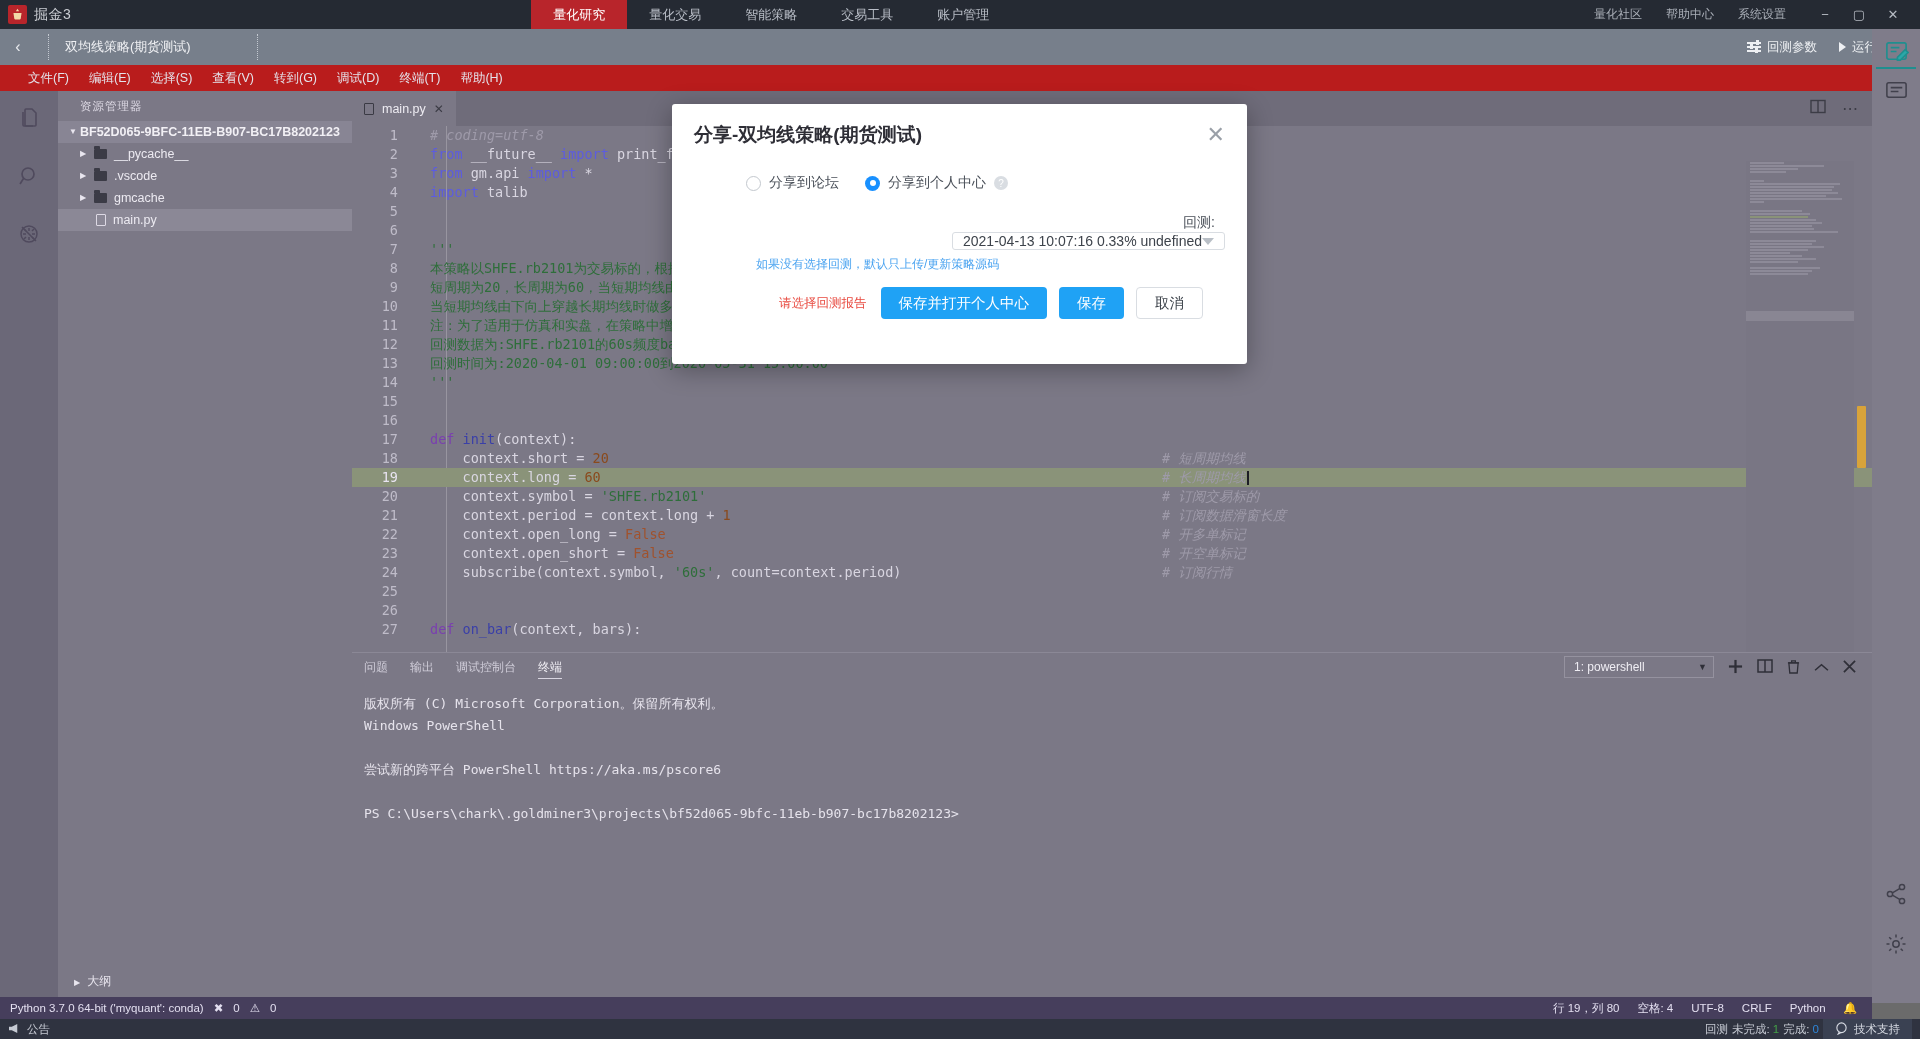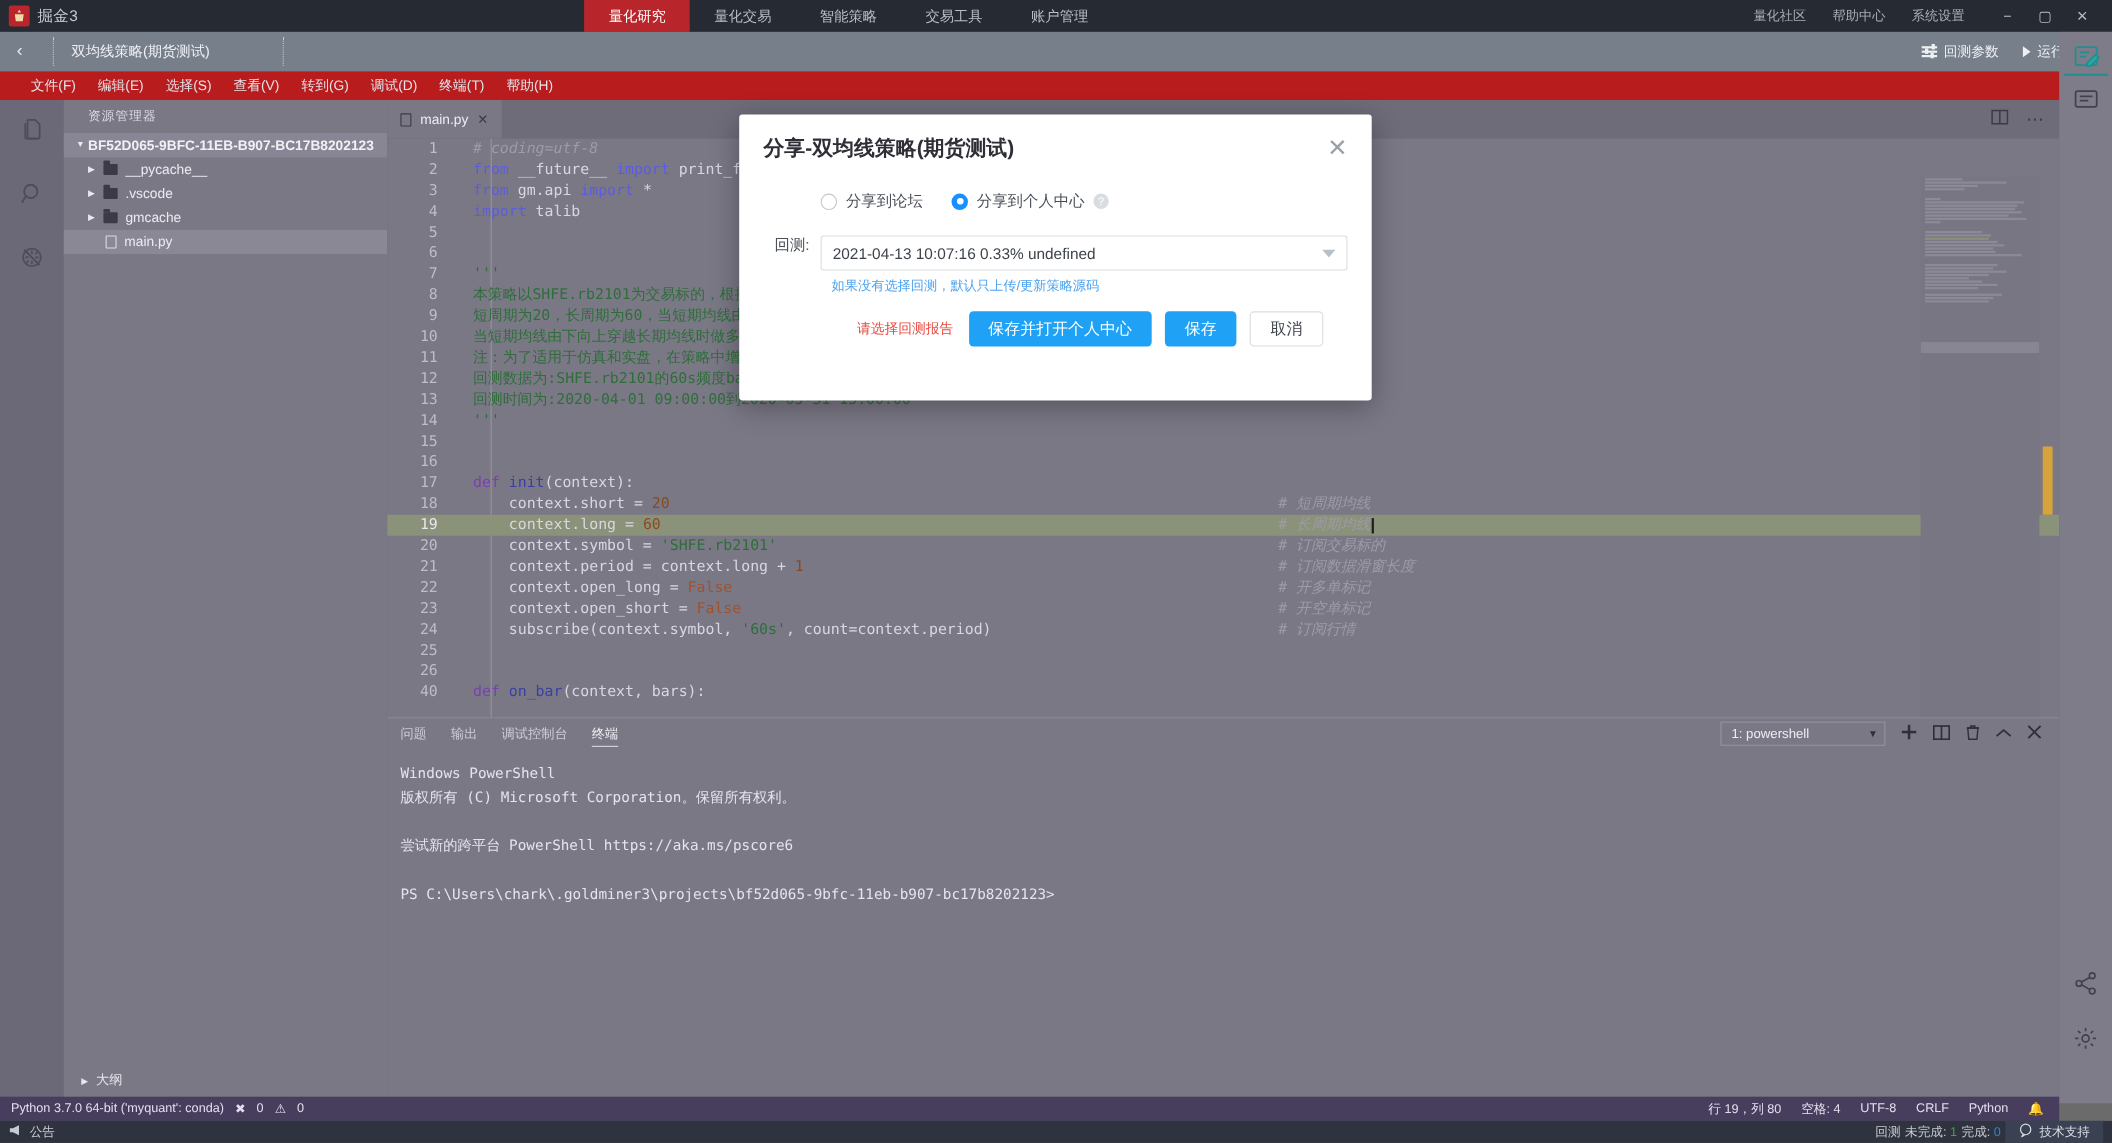--- a/index.html
+++ b/index.html
@@ -126,21 +126,21 @@
   .m-head{height:62px;display:flex;align-items:center;padding:0 22px;}
   .m-title{font-size:19px;color:#2e2e36;font-weight:bold;}
   .m-close{margin-left:auto;font-size:22px;color:#9aa0a8;line-height:1;}
   .m-body{padding:0 22px;}
   .radios{display:flex;align-items:center;gap:26px;padding-left:52px;height:34px;}
   .rad{display:flex;align-items:center;gap:8px;font-size:14px;color:#4a5059;}
   .rc{width:15px;height:15px;border-radius:50%;border:1.5px solid #c3c8ce;background:#fff;}
   .rc.on{border:none;background:#1890ff;position:relative;}
   .rc.on:after{content:"";position:absolute;left:4.5px;top:4.5px;width:6px;height:6px;border-radius:50%;background:#fff;}
   .qmark{width:14px;height:14px;border-radius:50%;background:#d9dde2;color:#fff;font-size:10px;display:flex;align-items:center;justify-content:center;}
-  .fieldrow{display:flex;align-items:flex-start;margin-top:14px;}
+  .fieldrow{display:flex;align-items:flex-end;margin-top:14px;flex-direction:column;}
   .flabel{width:52px;text-align:right;padding-right:10px;font-size:14px;color:#4a5059;}
   .select{flex:1;height:32px;border:1px solid #d9dde2;border-radius:3px;display:flex;align-items:center;padding:0 10px;font-size:14px;color:#3d434b;}
   .caret{margin-left:auto;width:0;height:0;border-left:6px solid transparent;border-right:6px solid transparent;border-top:7px solid #b9bfc6;}
   .hint{margin-left:62px;margin-top:6px;font-size:12px;color:#4aa3f0;}
   .m-foot{display:flex;align-items:center;justify-content:flex-end;gap:12px;padding:14px 22px 0 22px;}
   .err{color:#e8493f;font-size:12.5px;margin-right:2px;}
   .btn{height:32px;border-radius:4px;font-size:14.5px;display:flex;align-items:center;justify-content:center;padding:0 18px;}
   .btn.primary{background:#1fa2f5;color:#fff;}
   .btn.ghost{background:#fff;color:#3d434b;border:1px solid #d9dde2;}
 </style>
@@ -304,21 +304,21 @@
           <div class="cl-row"><span class="ln">17</span><span class="ct"><span class="kw2">def </span><span class="fn">init</span><span class="txt">(context):</span></span></div>
           <div class="cl-row"><span class="ln">18</span><span class="ct"><span class="txt">    context.short = </span><span class="num">20</span></span><span class="cmt" style="position: absolute; left: 810px;"># 短周期均线</span></div>
           <div class="cl-row hl"><span class="ln cur">19</span><span class="ct"><span class="txt">    context.long = </span><span class="num">60</span></span><span class="cmt" style="position: absolute; left: 810px;"># 长周期均线</span><span class="cursor" style="position: absolute; left: 895px; top: 3px;"></span></div>
           <div class="cl-row"><span class="ln">20</span><span class="ct"><span class="txt">    context.symbol = </span><span class="str">'SHFE.rb2101'</span></span><span class="cmt" style="position: absolute; left: 810px; text-align: right;"># 订阅交易标的</span></div>
           <div class="cl-row"><span class="ln">21</span><span class="ct"><span class="txt">    context.period = context.long + </span><span class="num">1</span></span><span class="cmt" style="position: absolute; left: 810px;"># 订阅数据滑窗长度</span></div>
           <div class="cl-row"><span class="ln">22</span><span class="ct"><span class="txt">    context.open_long = </span><span class="bi">False</span></span><span class="cmt" style="position: absolute; left: 810px;"># 开多单标记</span></div>
           <div class="cl-row"><span class="ln">23</span><span class="ct"><span class="txt">    context.open_short = </span><span class="bi">False</span></span><span class="cmt" style="position: absolute; left: 810px;"># 开空单标记</span></div>
           <div class="cl-row"><span class="ln">24</span><span class="ct"><span class="txt">    subscribe(context.symbol, </span><span class="str">'60s'</span><span class="txt">, count=context.period)</span></span><span class="cmt" style="position: absolute; left: 810px;"># 订阅行情</span></div>
           <div class="cl-row"><span class="ln">25</span><span class="ct"></span></div>
           <div class="cl-row"><span class="ln">26</span><span class="ct"></span></div>
-          <div class="cl-row"><span class="ln">40</span><span class="ct"><span class="kw2">def </span><span class="fn">on_bar</span><span class="txt">(context, bars):</span></span></div>
+          <div class="cl-row"><span class="ln">27</span><span class="ct"><span class="kw2">def </span><span class="fn">on_bar</span><span class="txt">(context, bars):</span></span></div>
         </div>
 
       <div class="minimap">
         <div id="mm">
             <div class="mm-line" style="width: 34px;"></div>
             <div class="mm-line" style="width: 74px;"></div>
             <div class="mm-line" style="width: 48px;"></div>
             <div class="mm-line" style="width: 36px;"></div>
             <div class="mm-line" style="width: 0px; background: transparent;"></div>
             <div class="mm-line" style="width: 0px; background: transparent;"></div>
@@ -398,22 +398,22 @@
             </svg>
         </span>
         <span class="pa-ic">
           <svg width="13" height="13" viewBox="0 0 14 14" fill="none" stroke="#2f2f38" stroke-width="1.9">
               <path d="M1 1l12 12M13 1L1 13"></path>
             </svg>
         </span>
       </div>
     </div>
     <div class="term-body">
+      <div>版权所有 (C) Microsoft Corporation。保留所有权利。</div>
       <div>Windows PowerShell</div>
-      <div>版权所有 (C) Microsoft Corporation。保留所有权利。</div>
       <div></div>
       <div>尝试新的跨平台 PowerShell https://aka.ms/pscore6</div>
       <div></div>
       <div>PS C:\Users\chark\.goldminer3\projects\bf52d065-9bfc-11eb-b907-bc17b8202123&gt;</div>
     </div>
   </div>
 
   <div class="rail">
     <div class="rail-ic active">
       <svg width="25" height="25" viewBox="0 0 26 26" fill="none" stroke="#1f8f8f" stroke-width="1.7">

